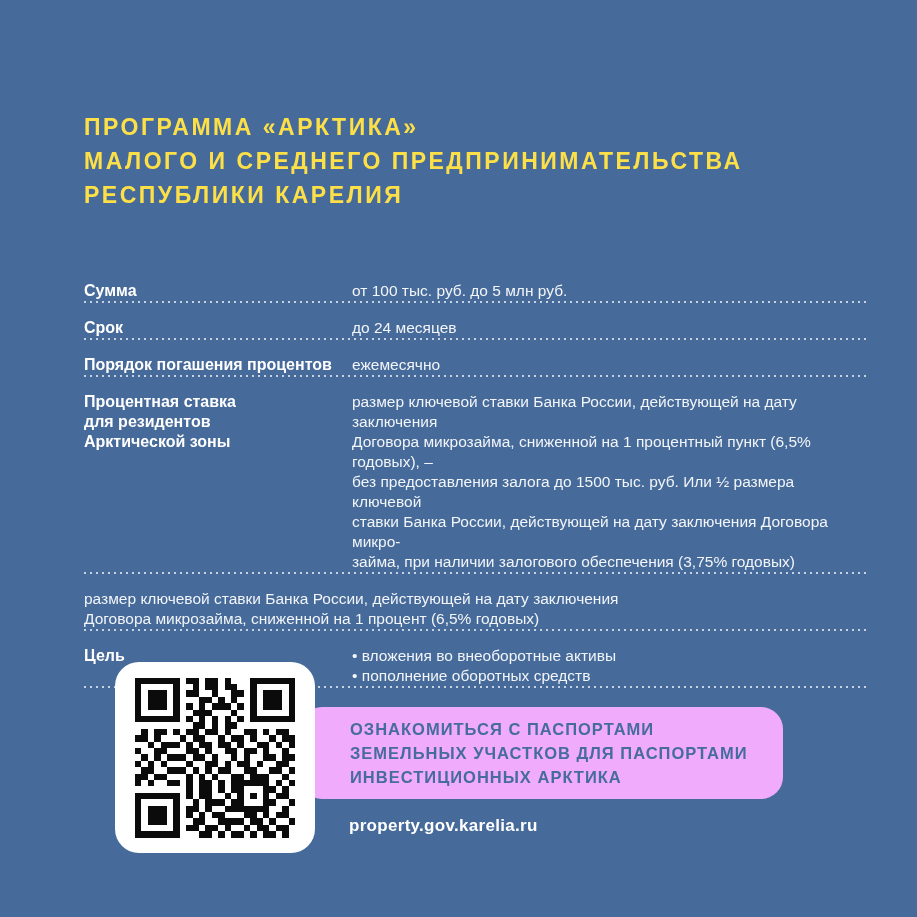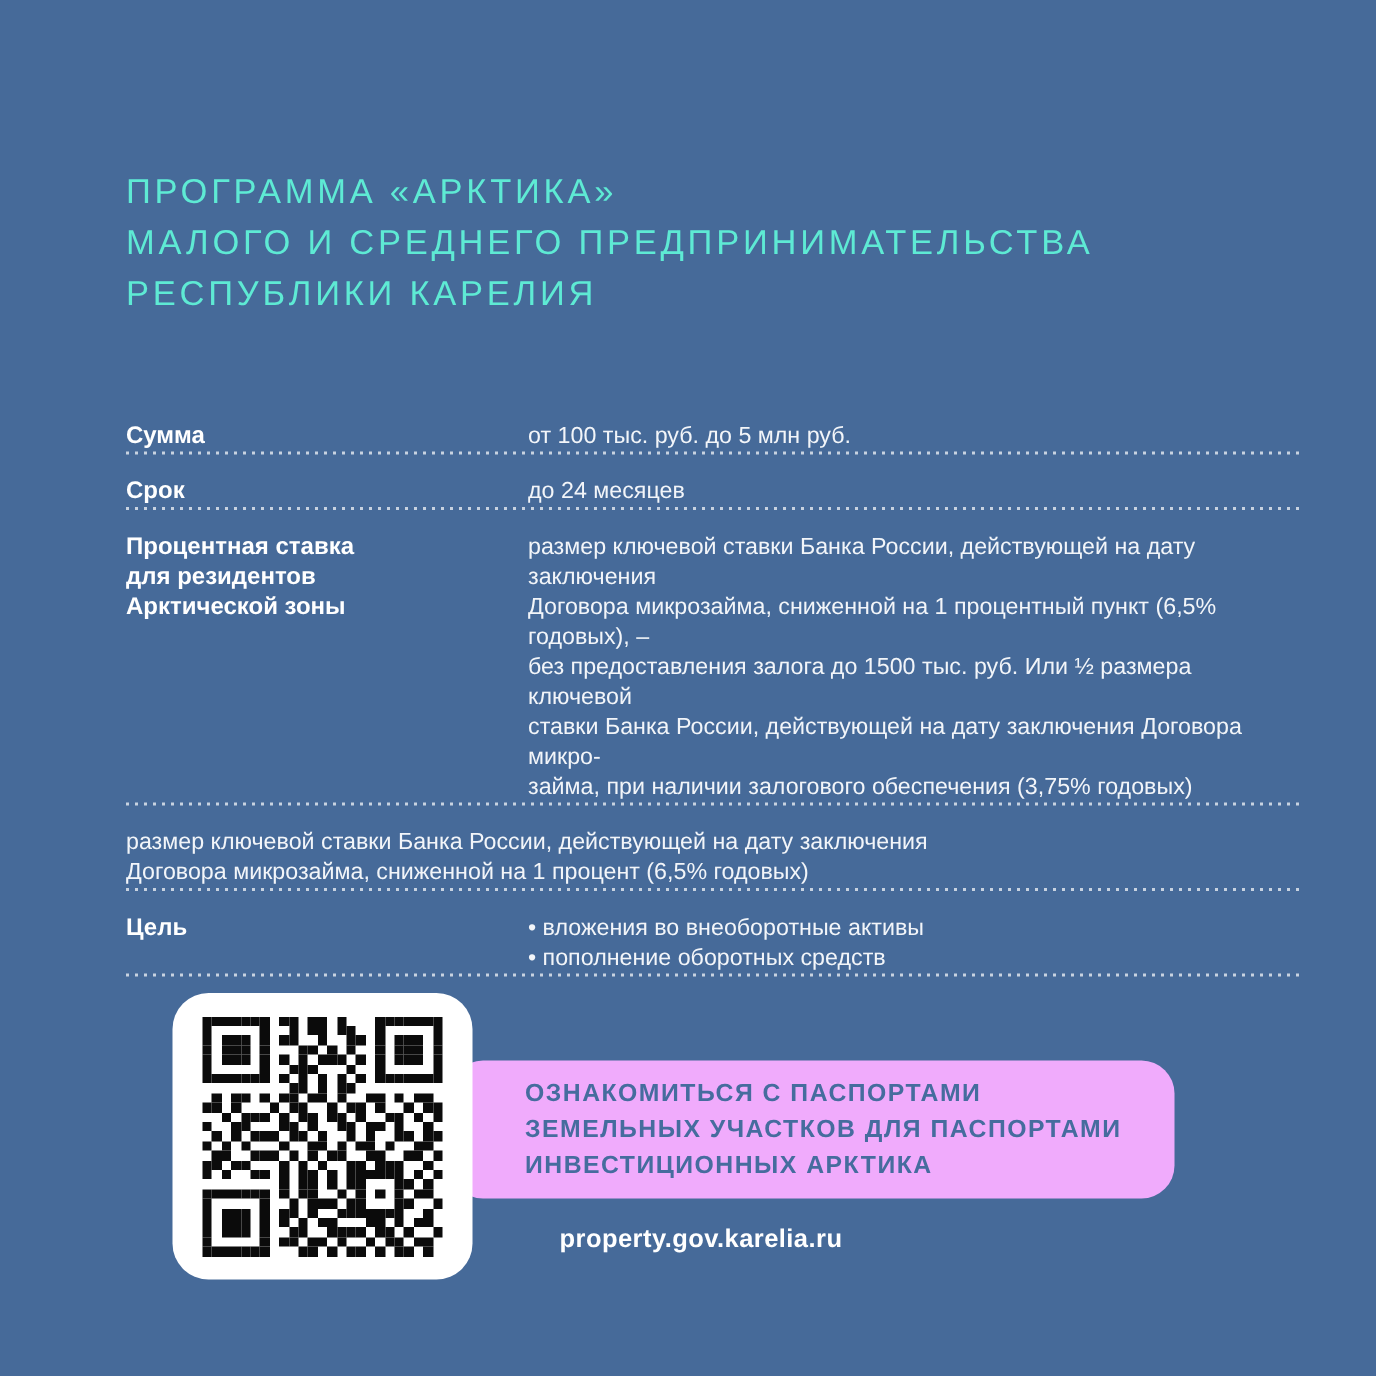--- a/index.html
+++ b/index.html
@@ -9,22 +9,22 @@
     font-family: "Liberation Sans", sans-serif;
     position: relative;
     overflow: hidden;
   }
   .page { position: absolute; inset: 0; }
 
   
   .title {
     position: absolute;
     left: 84px; top: 110px; right: 50px;
-    color: #5eead4;
-    font-weight: normal;
+    color: #fde047;
+    font-weight: bold;
     font-size: 23px;
     letter-spacing: 2.5px;
     line-height: 34px;
   }
 
   
   .info-table {
     position: absolute;
     left: 84px; top: 279px;
     width: 783px;
@@ -95,21 +95,20 @@
   }
   .qr-grid .m { background: #0b0b0b; }
   .site-link {
     position: absolute;
     left: 349px; top: 816px;
     color: #ffffff;
     font-weight: bold;
     font-size: 17px;
     letter-spacing: 0.3px;
     z-index: 1;
-    margin-left: 24px;
   }
 </style>
 </head>
 <body>
 
 <div class="page">
 
   <div class="title">
     <div>ПРОГРАММА «АРКТИКА»</div>
     <div>МАЛОГО И СРЕДНЕГО ПРЕДПРИНИМАТЕЛЬСТВА</div>
@@ -117,20 +116,24 @@
   </div>
 
   <div class="info-table">
     <div class="row">
       <div class="row-label">Сумма</div>
       <div class="row-value">от 100 тыс. руб. до 5 млн руб.</div>
     </div>
     <div class="row">
       <div class="row-label">Срок</div>
       <div class="row-value">до 24 месяцев</div>
+    </div>
+    <div class="row">
+      <div class="row-label">Порядок погашения процентов</div>
+      <div class="row-value">ежемесячно</div>
     </div>
     <div class="row">
       <div class="row-label">Процентная ставка
 для резидентов
 Арктической зоны</div>
       <div class="row-value">размер ключевой ставки Банка России, действующей на дату заключения
 Договора микрозайма, сниженной на 1 процентный пункт (6,5% годовых), –
 без предоставления залога до 1500 тыс. руб. Или ½  размера ключевой
 ставки Банка России, действующей на дату заключения Договора микро-
 займа, при наличии залогового обеспечения (3,75% годовых)</div>

